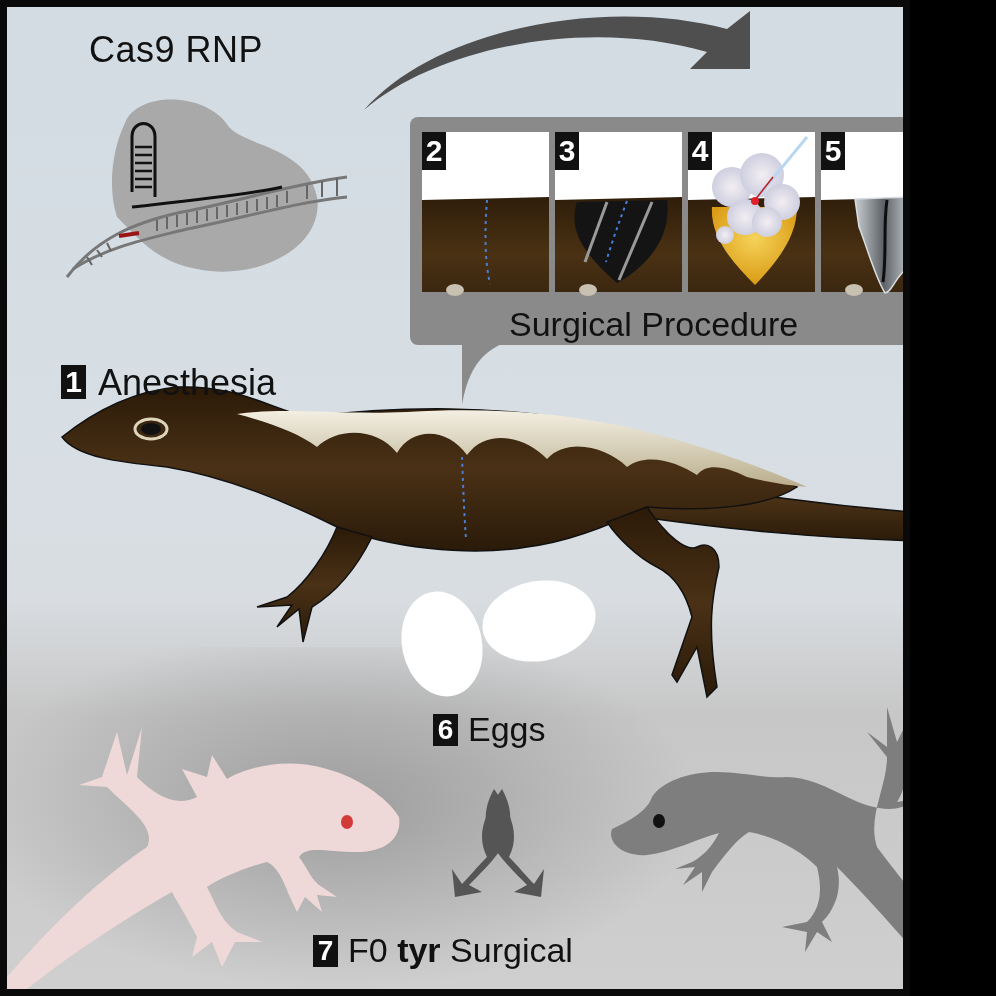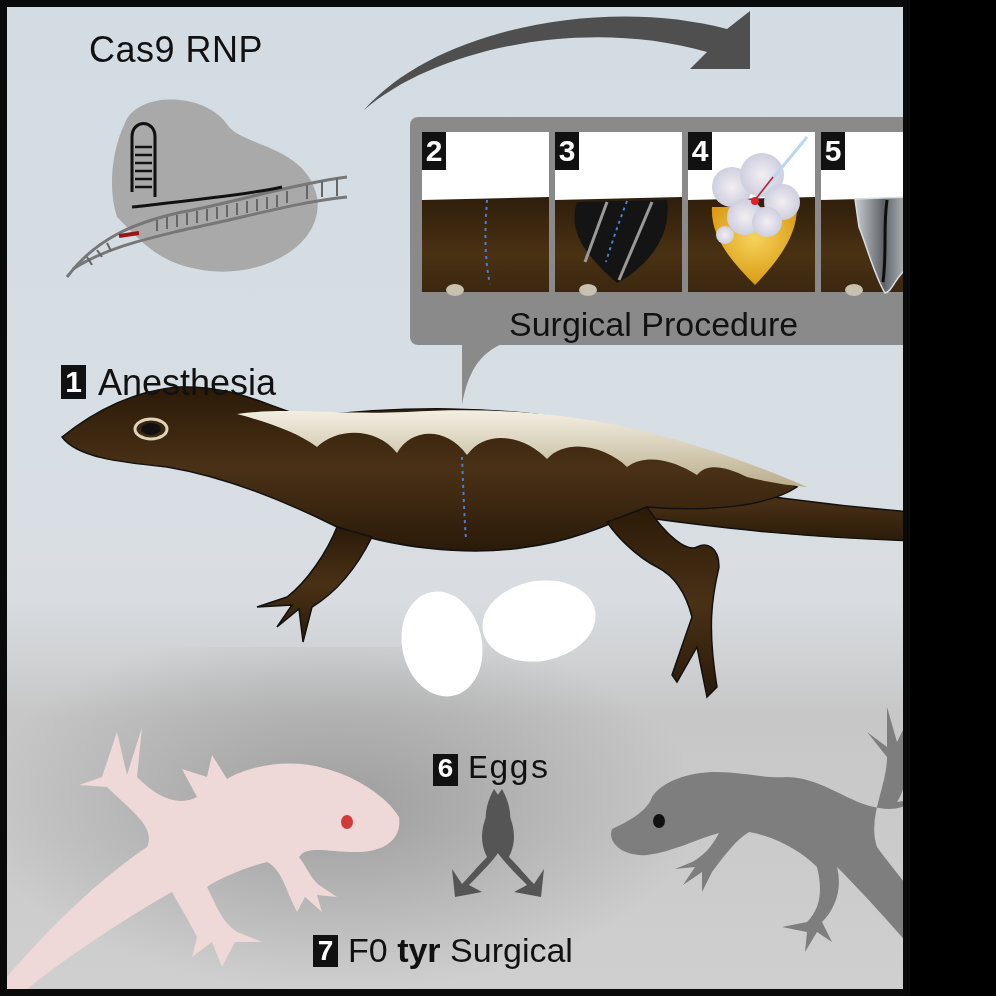--- a/index.html
+++ b/index.html
@@ -19,21 +19,21 @@
     position: absolute; color: #111; font-weight: 400; white-space: nowrap;
     font-family: "Liberation Sans", sans-serif;
   }
   .step-badge {
     display: inline-block; background: #111; color: #fff; font-weight: 700;
     text-align: center; vertical-align: top;
   }
   #title-cas9 { left: 82px; top: 22px; font-size: 36px; letter-spacing: 0.5px; }
   #step1 { left: 54px; top: 327px; font-size: 36px; margin-top: 28px; }
   #step1 .step-badge { width: 25px; height: 34px; line-height: 34px; font-size: 30px; margin-right: 12px; margin-top: 3px; }
-  #step6 { left: 426px; top: 743px; font-size: 34px; font-family: Liberation Mono, monospace; }
+  #step6 { left: 426px; top: 703px; font-size: 34px; }
   #step6 .step-badge { width: 25px; height: 32px; line-height: 32px; font-size: 28px; margin-right: 10px; margin-top: 4px; }
   #step7 { left: 306px; top: 924px; font-size: 34px; }
   #step7 .step-badge { width: 25px; height: 32px; line-height: 32px; font-size: 28px; margin-right: 10px; margin-top: 4px; }
   #step7 .ital { font-weight: 700; }
   #surgical-caption { left: 502px; top: 298px; font-size: 34px; }
   .panel-badge {
     position: absolute; background: #111; color: #fff; font-weight: 700;
     font-size: 30px; width: 24px; height: 38px; line-height: 38px; text-align: center;
     font-family: "Liberation Sans", sans-serif;
   }

